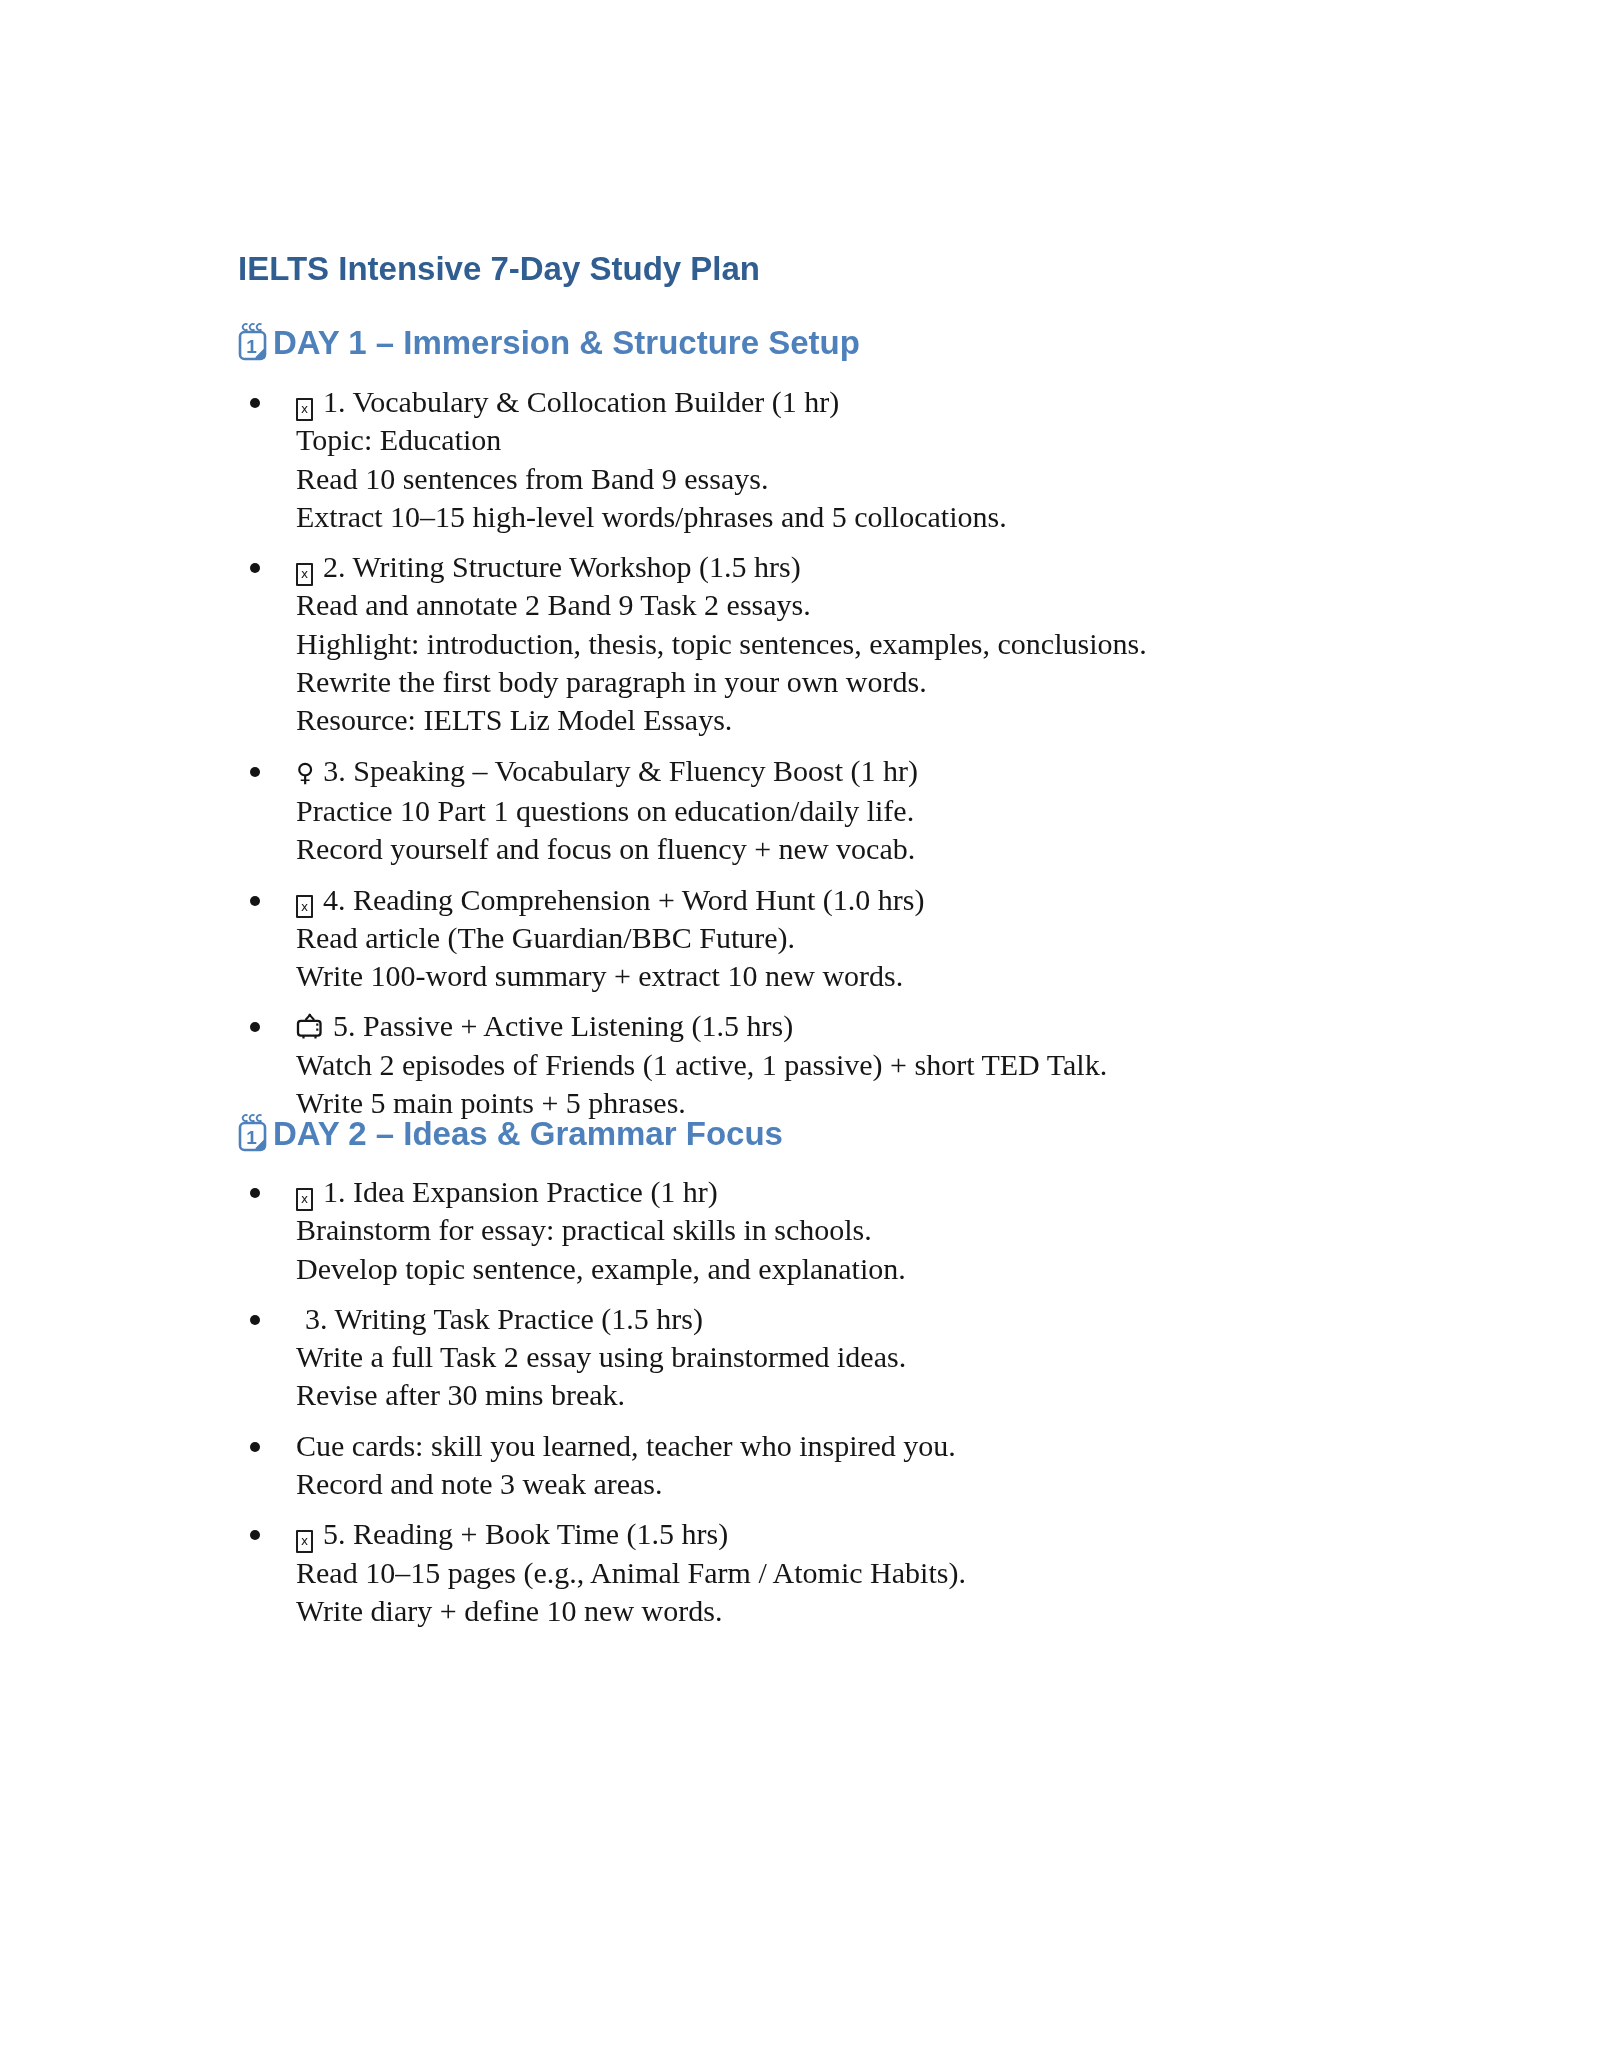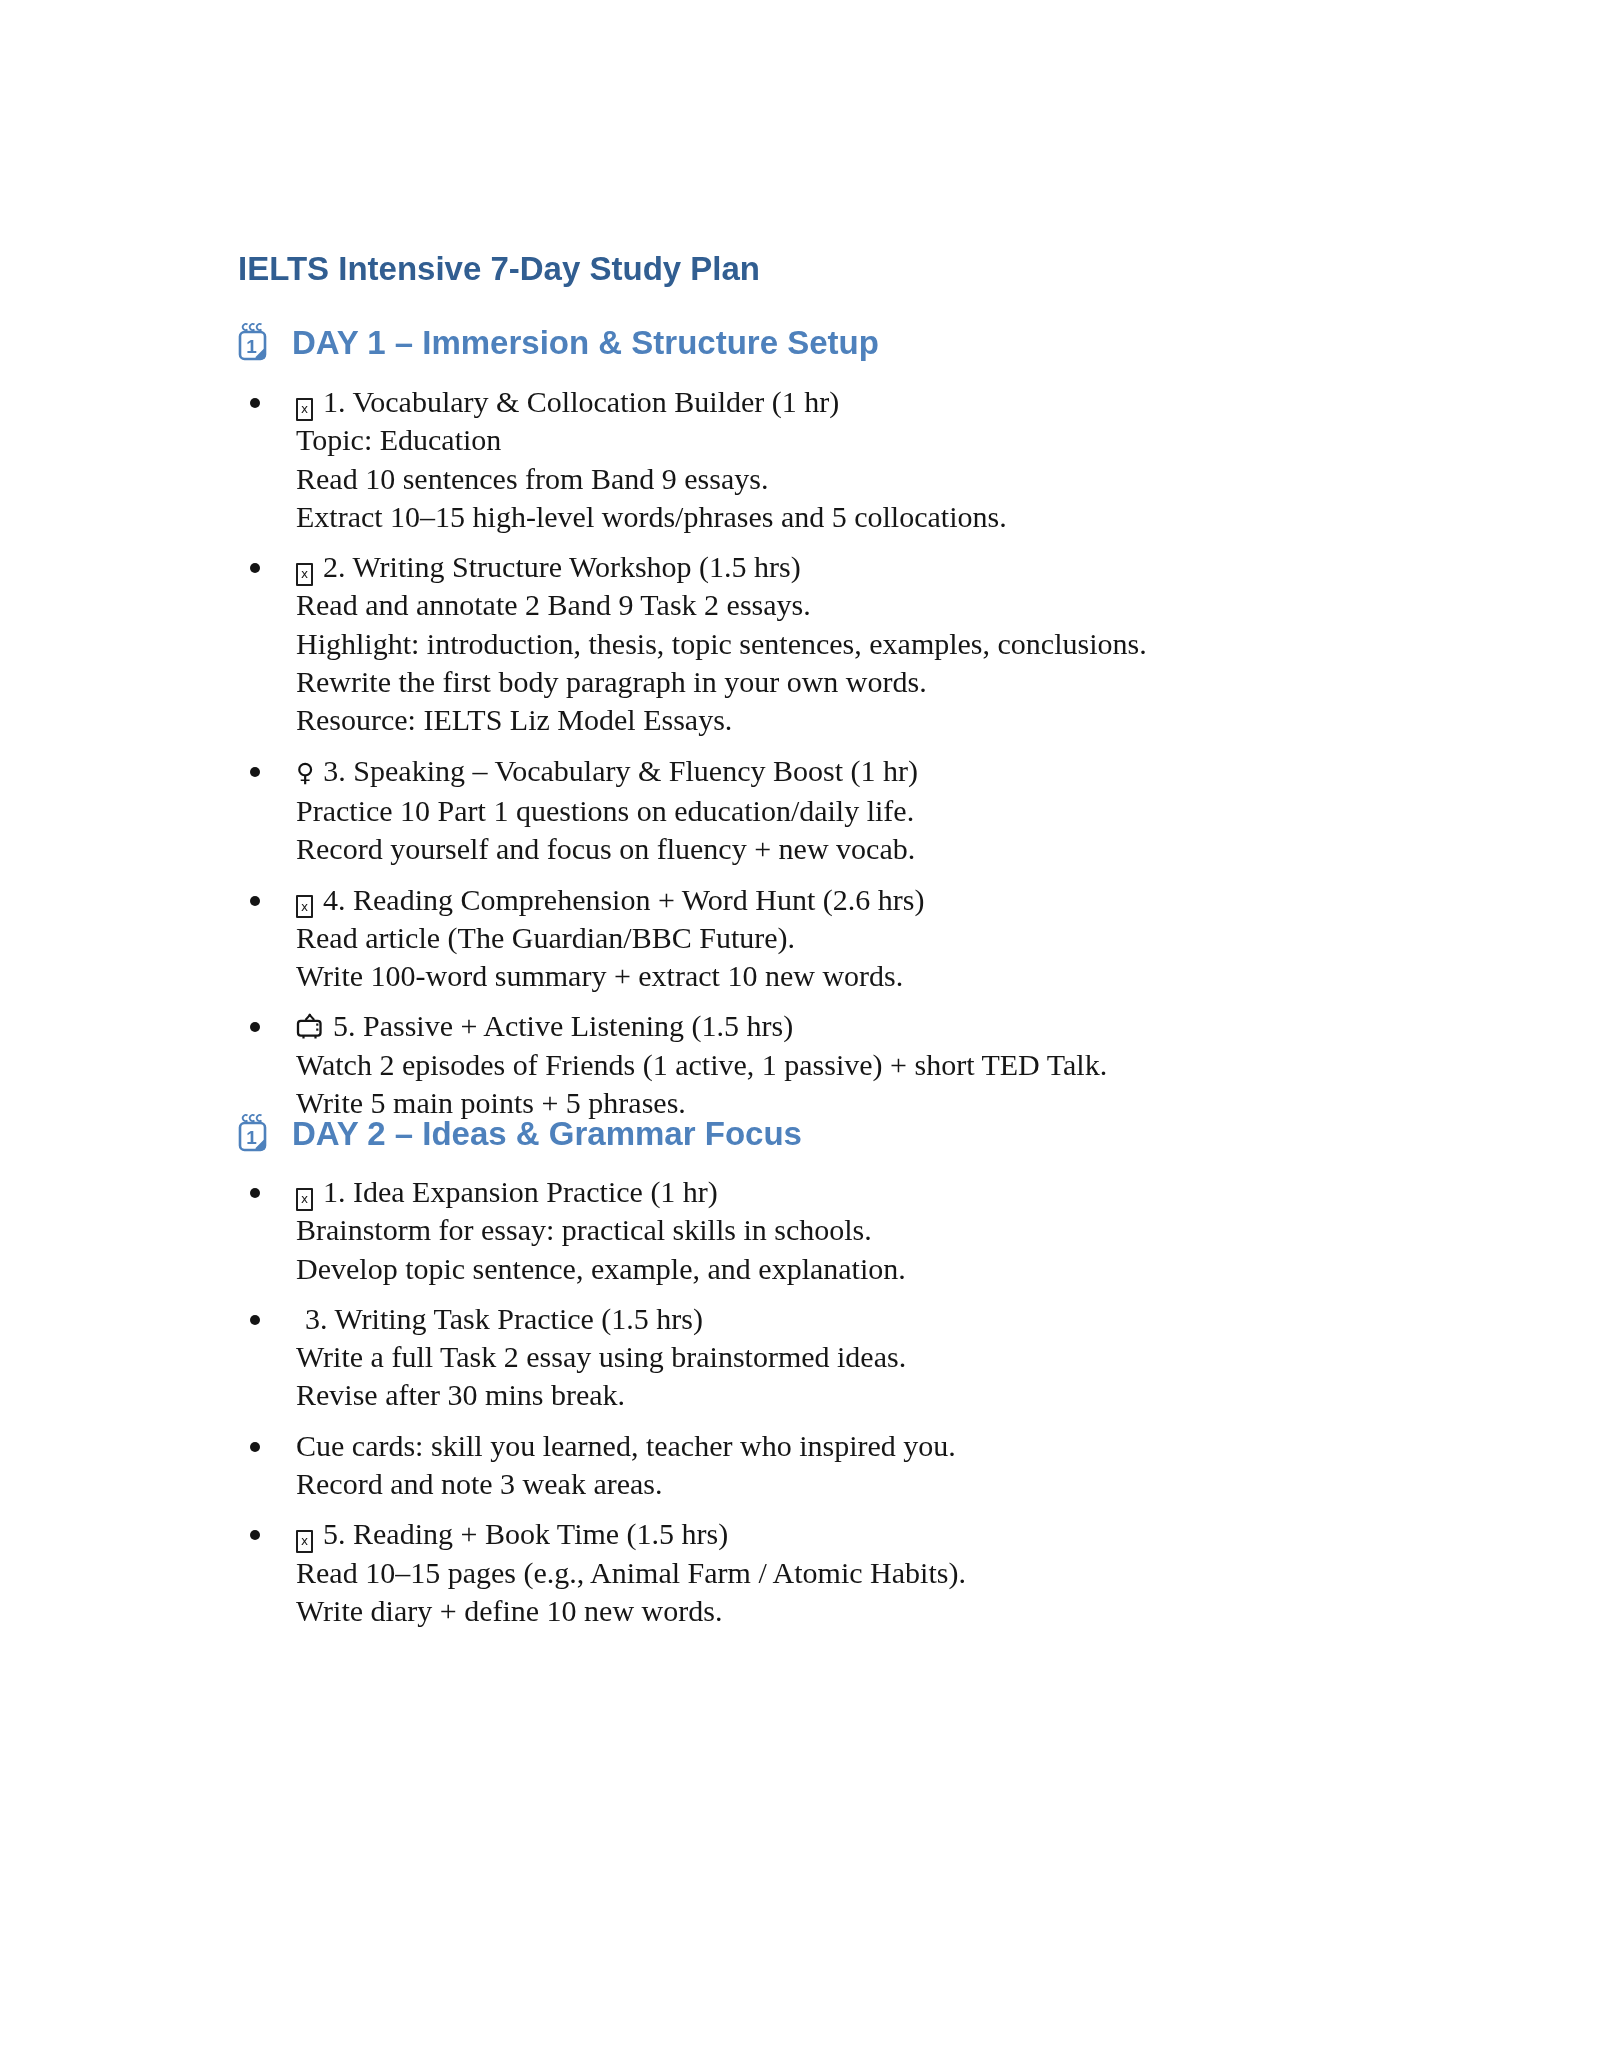--- a/index.html
+++ b/index.html
@@ -11,21 +11,21 @@
   }
   .doc{position:absolute;left:0;top:0;width:1600px;height:2070px;}
   .page-title{
     position:absolute;left:238px;top:252px;margin:0;
     font-family:"Liberation Sans", sans-serif;
     font-weight:bold;font-size:33px;line-height:1;
     color:#315e91;letter-spacing:0px;white-space:nowrap;
   }
   .day-heading{
     position:absolute;left:236px;margin:0;
-    display:flex;align-items:center;gap:23px;
+    display:flex;align-items:center;gap:4px;
     font-family:"Liberation Sans", sans-serif;
     font-weight:bold;font-size:33px;line-height:1;
     color:#4e81bc;white-space:nowrap;
   }
   #day1-heading{top:323px;}
   #day2-heading{top:1114px;}
   .cal-icon{display:inline-flex;flex:0 0 auto;}
   .task-list{
     position:absolute;left:236px;margin:0;padding:0;list-style:none;
     width:1150px;font-size:30px;line-height:38.3px;
@@ -109,21 +109,21 @@
       <div class="line">
         <span class="female">♀</span><span>3. Speaking – Vocabulary &amp; Fluency Boost (1 hr)</span>
       </div>
       <div class="line">Practice 10 Part 1 questions on education/daily life.</div>
       <div class="line">Record yourself and focus on fluency + new vocab.</div>
     </li>
 
     <li class="task-item">
       <span class="bullet"></span>
       <div class="line">
-        <span class="tofu">x</span><span>4. Reading Comprehension + Word Hunt (2.6 hrs)</span>
+        <span class="tofu">x</span><span>4. Reading Comprehension + Word Hunt (1.0 hrs)</span>
       </div>
       <div class="line">Read article (The Guardian/BBC Future).</div>
       <div class="line">Write 100-word summary + extract 10 new words.</div>
     </li>
 
     <li class="task-item">
       <span class="bullet"></span>
       <div class="line">
         <svg class="svg-marker" width="28" height="26" viewBox="0 0 28 26">
           <rect x="2" y="7.8" width="22.5" height="14.8" rx="2.8" fill="none" stroke="#141414" stroke-width="2.3"></rect>

